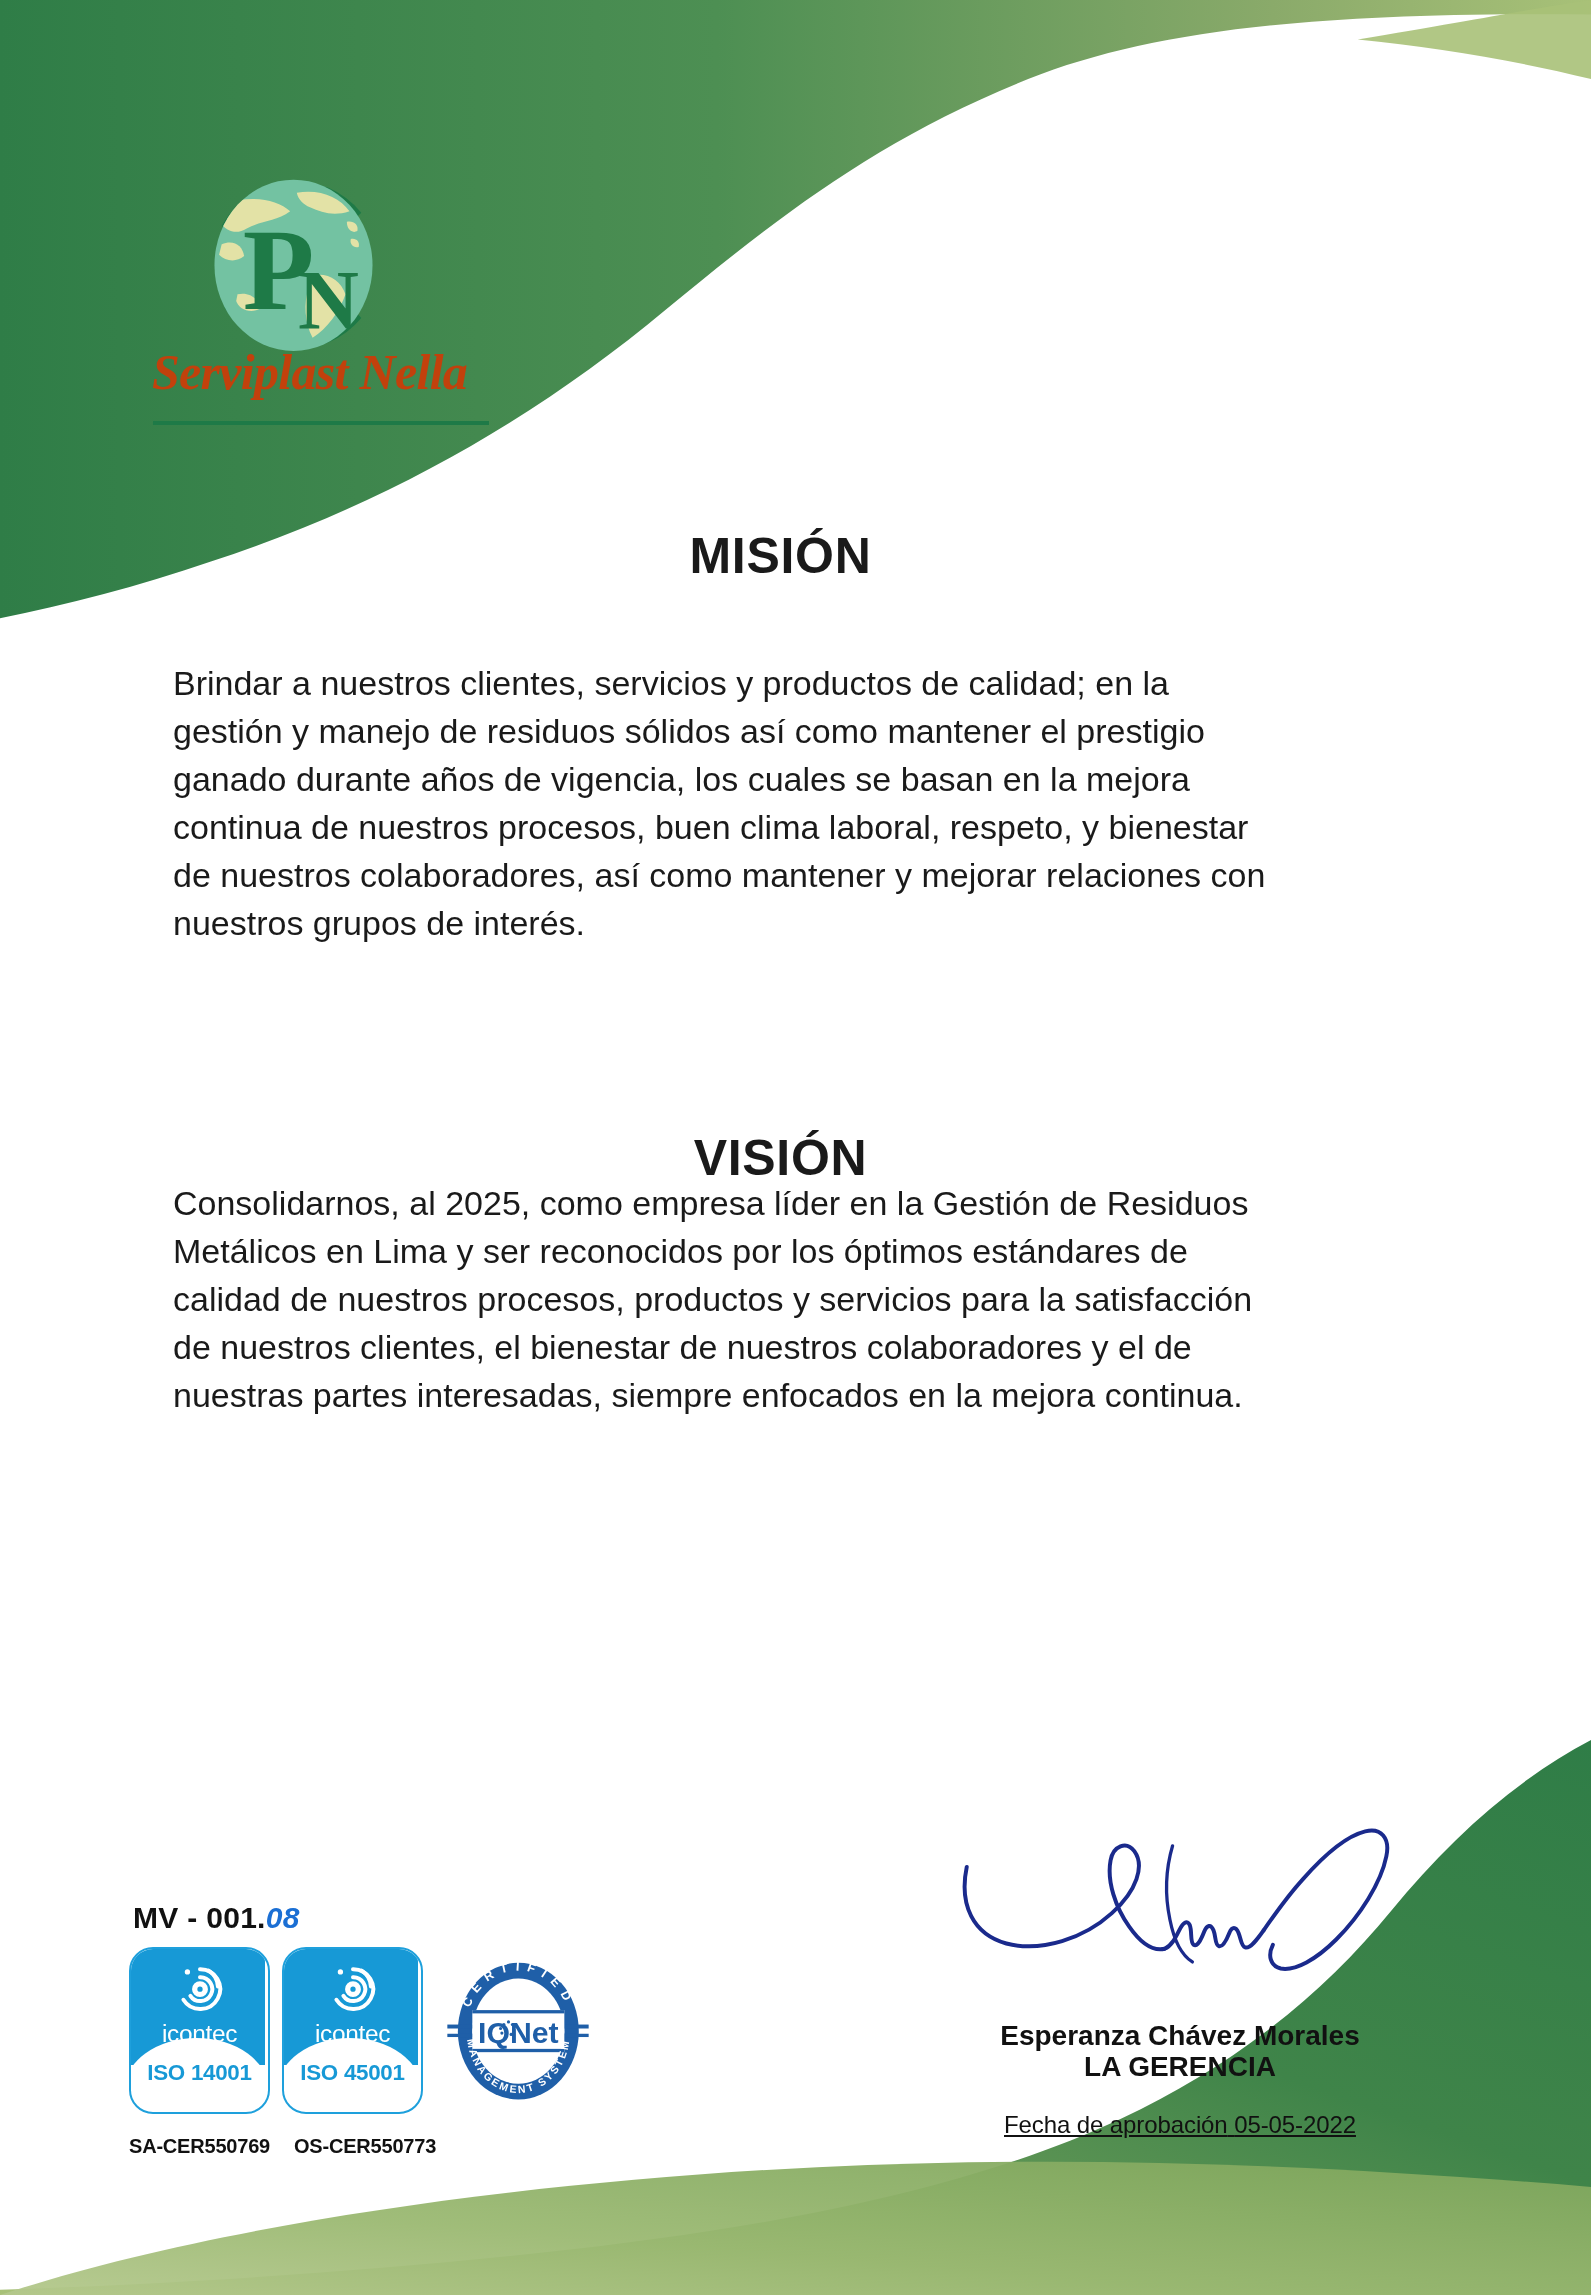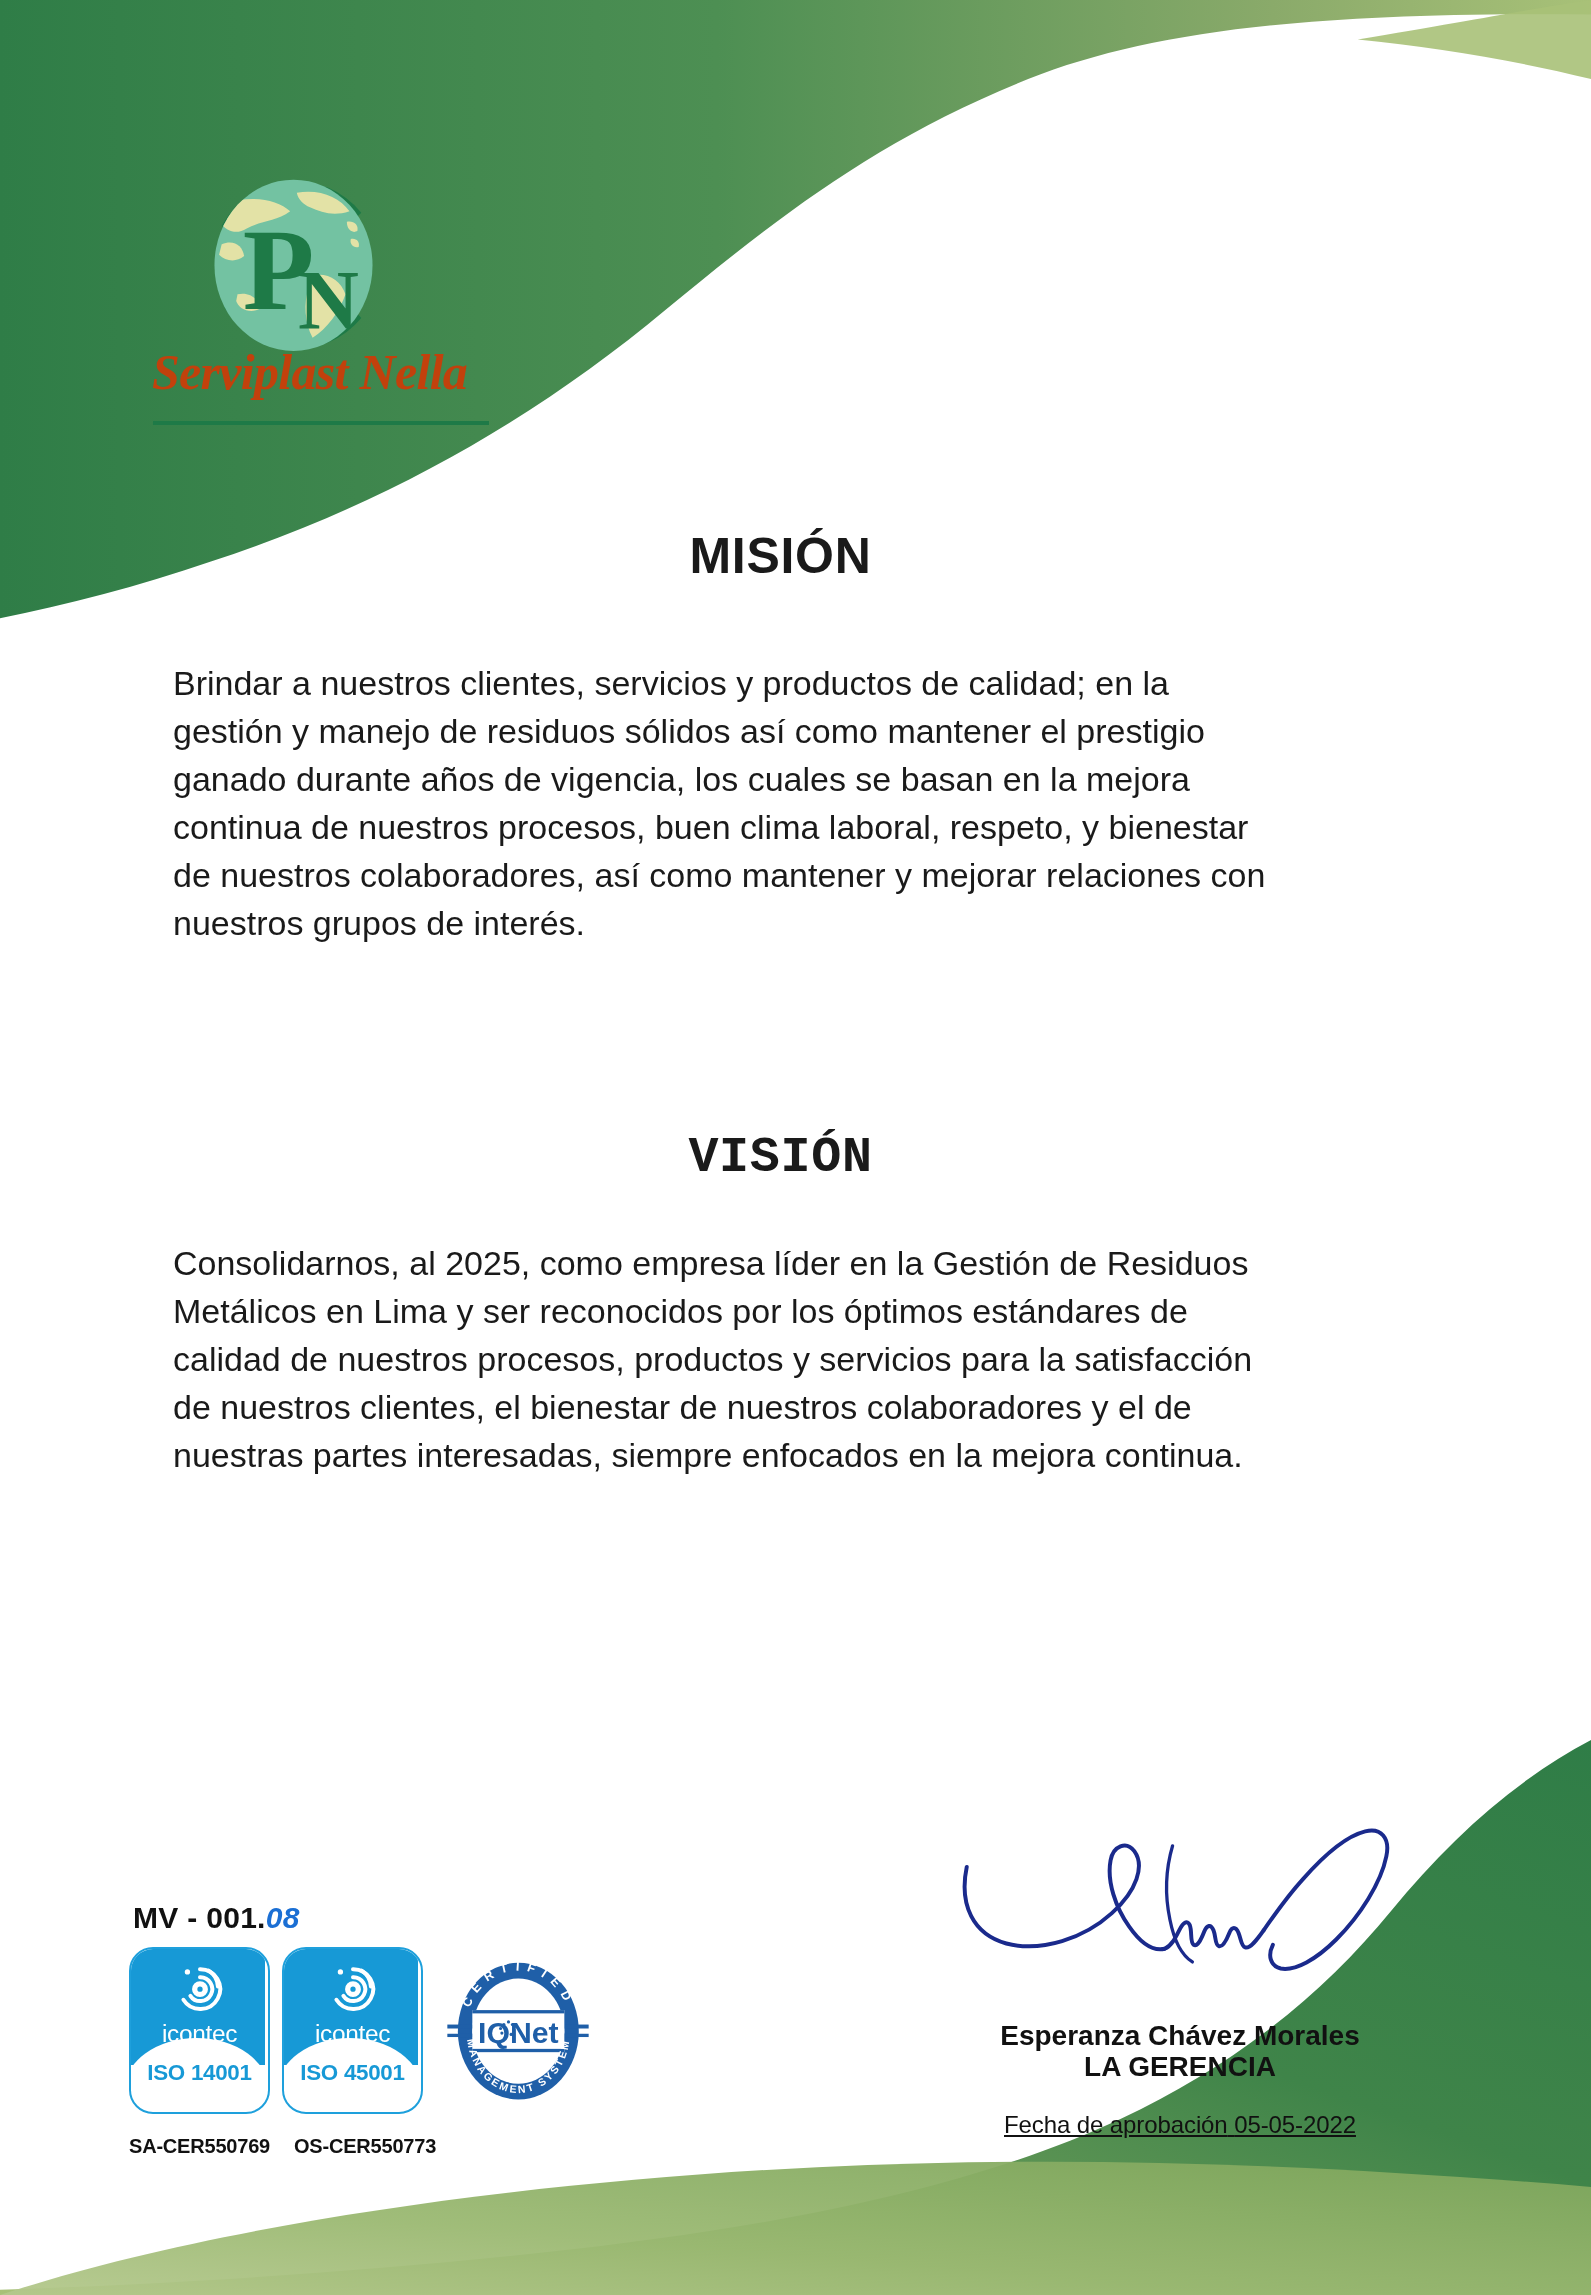--- a/index.html
+++ b/index.html
@@ -73,36 +73,36 @@
     left: 173px;
     width: 1215px;
     text-align: center;
     font-family: "Liberation Sans", sans-serif;
     font-weight: bold;
     font-size: 50px;
     color: #1a1a1a;
     letter-spacing: 0.7px;
   }
   #heading-mision { top: 527px; }
-  #heading-vision { top: 1129px; font-family: Liberation Mono, monospace; }
+  #heading-vision { top: 1129px; }
 
   .body-text {
     position: absolute;
     left: 173px;
     width: 1215px;
     font-family: "Liberation Sans", sans-serif;
     font-size: 34px;
     line-height: 48px;
     color: #1a1a1a;
     text-align: justify;
     text-justify: inter-word;
     hyphens: none;
   }
   #text-mision { top: 659px; }
-  #text-vision { top: 1239px; }
+  #text-vision { top: 1179px; }
   .body-text > span { display: block; }
 
   
   .doc-code {
     position: absolute;
     left: 133px;
     top: 1901px;
     font-family: "Liberation Sans", sans-serif;
     font-weight: bold;
     font-size: 30px;

